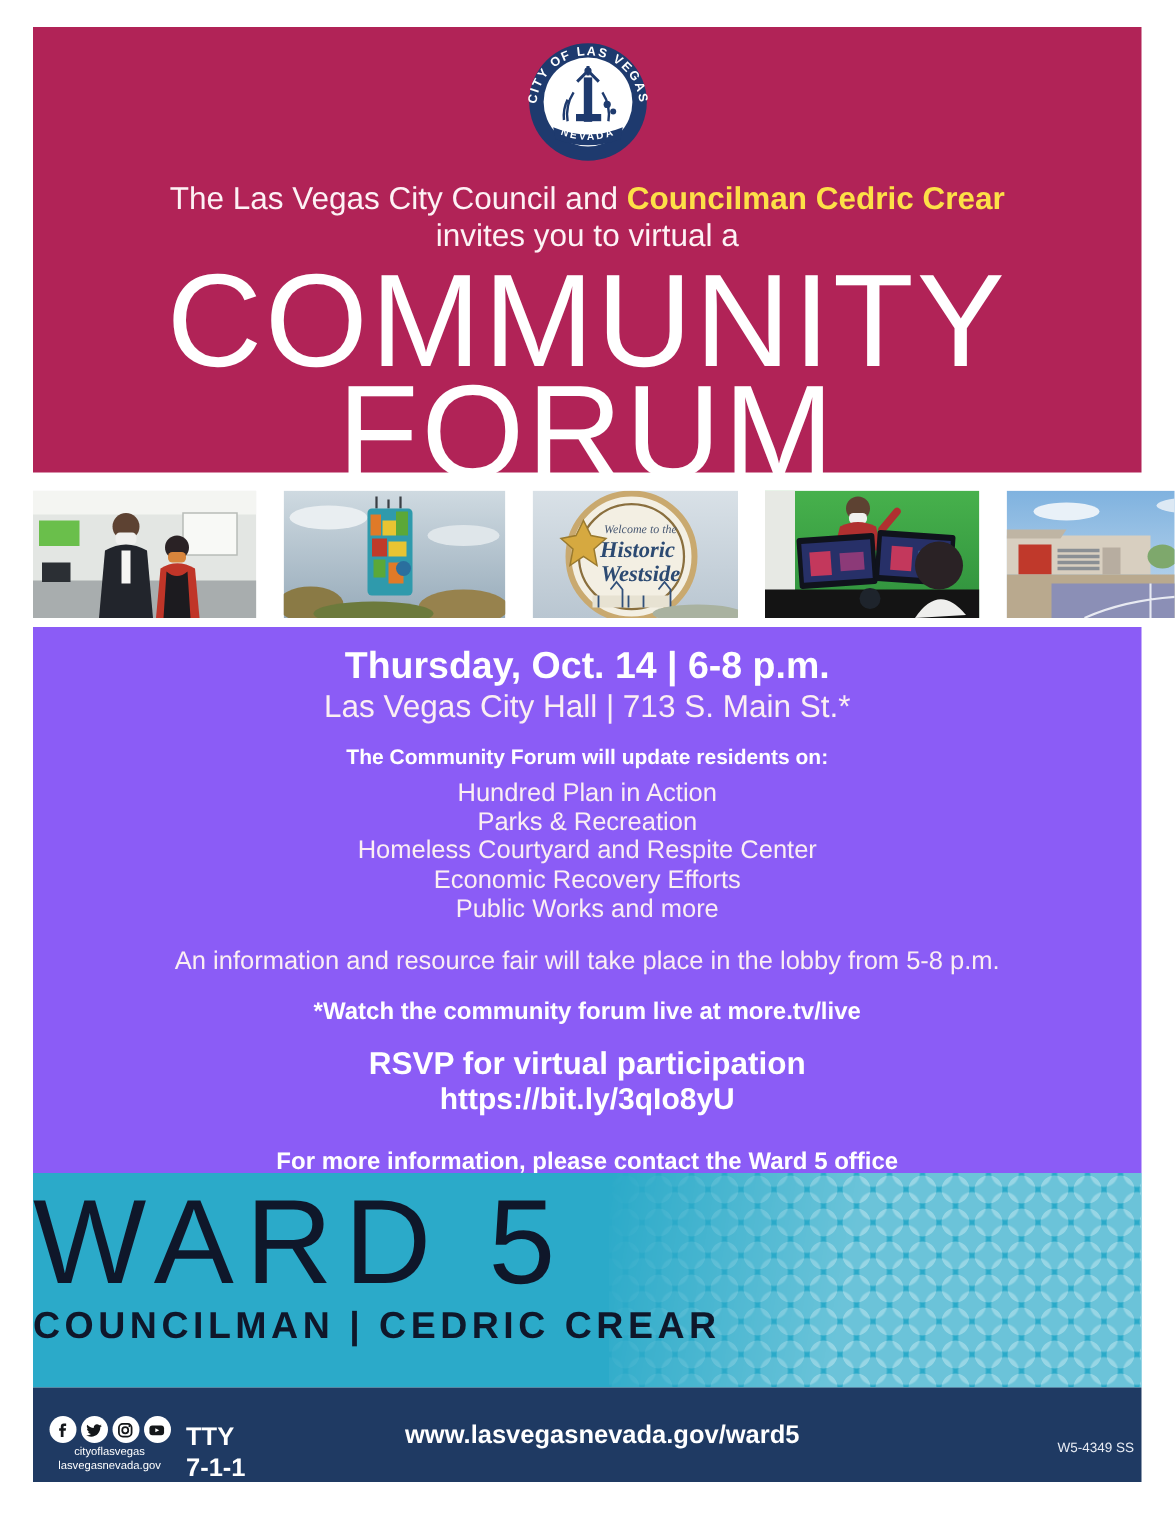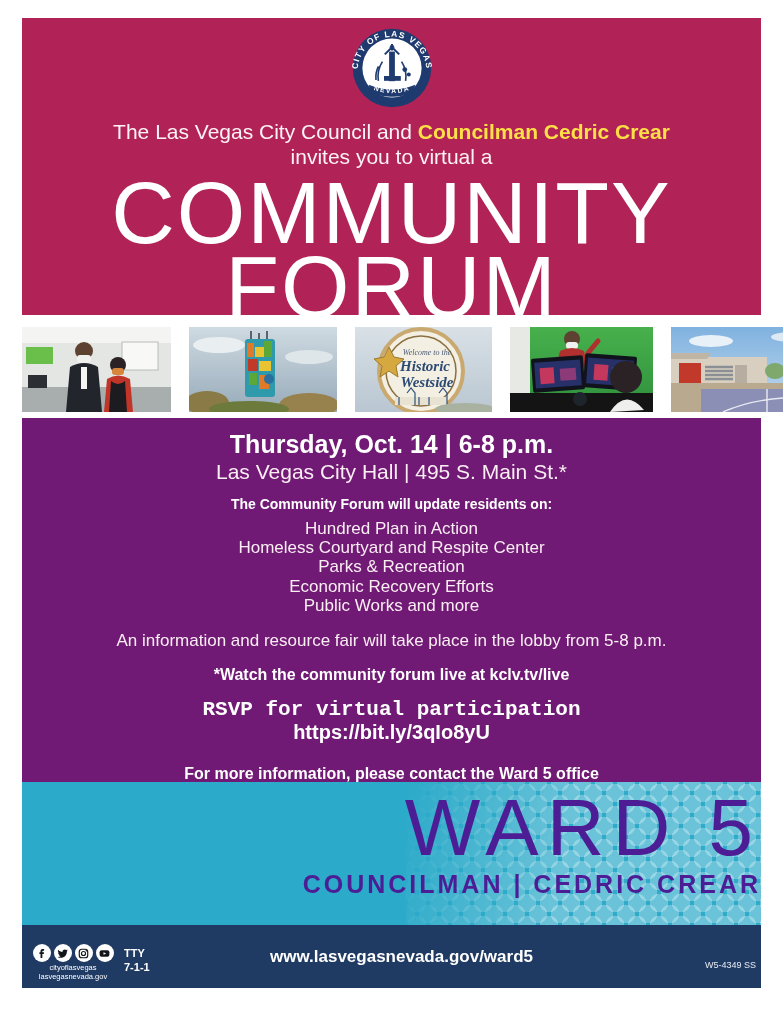--- a/index.html
+++ b/index.html
@@ -23,38 +23,38 @@
     letter-spacing:2px;color:#ffffff;
   }
 
   
   .photo-strip{margin-top:12px;height:85px;display:flex;gap:18px;}
   .photo{height:85px;overflow:hidden;flex:none;}
   .photo svg{display:block;}
 
   
   .details{
-    margin-top:6px;height:364px;background:#701a75;color:#fff;
+    margin-top:6px;height:364px;background:#8b5cf6;color:#fff;
     text-align:center;box-sizing:border-box;padding-top:12px;
   }
   .dt-line{font-size:25px;font-weight:bold;line-height:1.15;}
   .loc-line{font-size:21px;line-height:1.2;color:#fbeef3;}
   .topics-head{margin-top:12px;font-size:14px;font-weight:bold;}
   .topics{margin-top:7px;font-size:17px;line-height:1.13;color:#fbeef3;}
   .fair-note{margin-top:16px;font-size:17px;color:#fbeef3;}
   .watch-note{margin-top:15px;font-size:16px;font-weight:bold;}
-  .rsvp-head{margin-top:14px;font-size:21px;font-weight:bold;font-family:Liberation Mono, monospace;}
+  .rsvp-head{margin-top:14px;font-size:21px;font-weight:bold;}
   .rsvp-link{font-size:20px;font-weight:bold;}
   .contact1{margin-top:21px;font-size:16px;font-weight:bold;}
   .contact2{font-size:16px;color:#fbeef3;}
 
   
   .teal{
     height:143px;background:#2baac9;position:relative;overflow:hidden;
-    color:#4c1d95;text-align:right;box-sizing:border-box;padding-top:6px;
+    color:#0f172a;text-align:left;box-sizing:border-box;padding-top:6px;
   }
   .teal .dots{
     position:absolute;top:0;right:0;bottom:0;width:48%;
     background-image:
       radial-gradient(circle, rgba(255,255,255,.30) 9px, rgba(0,0,0,0) 9.6px),
       radial-gradient(circle, rgba(255,255,255,.30) 9px, rgba(0,0,0,0) 9.6px);
     background-size:22px 22px;background-position:0 0,11px 11px;
     -webkit-mask-image:linear-gradient(100deg, rgba(0,0,0,0) 0%, #000 45%);
     mask-image:linear-gradient(100deg, rgba(0,0,0,0) 0%, #000 45%);
   }
@@ -67,21 +67,21 @@
   
   .navy{height:63px;background:#1f3a63;position:relative;color:#fff;}
   .social-group{position:absolute;left:8px;top:19px;width:86px;text-align:center;}
   .social-icons{display:flex;gap:3px;justify-content:center;}
   .sicon{
     width:18px;height:18px;border-radius:50%;background:#fff;flex:none;
     display:flex;align-items:center;justify-content:center;
   }
   .sicon svg{display:block;}
   .handle{font-size:7.5px;line-height:1.15;margin-top:2px;color:#fff;}
-  .tty{position:absolute;left:102px;top:22px;font-size:11px;font-weight:bold;line-height:1.25;text-align:left;}
+  .tty{position:absolute;left:102px;top:22px;font-size:17px;font-weight:bold;line-height:1.25;text-align:left;}
   .site{
     position:absolute;left:0;right:0;top:22px;text-align:center;
     font-size:17px;font-weight:bold;padding-left:20px;
   }
   .doc-code{position:absolute;right:5px;bottom:18px;font-size:9px;color:#e8ecf4;}
 </style>
 </head>
 <body>
 
 <div class="col header">
@@ -250,33 +250,33 @@
       <rect x="116" y="22" width="24" height="16" rx="1" fill="#f5f7f8" stroke="#9aa2a8"></rect>
       <rect x="124" y="28" width="8" height="7" fill="none" stroke="#c0392b" stroke-width="1.4"></rect>
       <rect x="126" y="38" width="4" height="32" fill="#2c3338"></rect>
       <circle cx="118" cy="74" r="4" fill="#c8742c"></circle>
     </svg>
   </div>
 </div>
 
 <div class="col details">
   <div class="dt-line">Thursday, Oct. 14 | 6-8 p.m.</div>
-  <div class="loc-line">Las Vegas City Hall | 495 S. Main St.*</div>
+  <div class="loc-line">Las Vegas City Hall | 713 S. Main St.*</div>
 
   <div class="topics-head">The Community Forum will update residents on:</div>
   <div class="topics">
     <div>Hundred Plan in Action</div>
+    <div>Parks &amp; Recreation</div>
     <div>Homeless Courtyard and Respite Center</div>
-    <div>Parks &amp; Recreation</div>
     <div>Economic Recovery Efforts</div>
     <div>Public Works and more</div>
   </div>
 
   <div class="fair-note">An information and resource fair will take place in the lobby from 5-8 p.m.</div>
-  <div class="watch-note">*Watch the community forum live at kclv.tv/live</div>
+  <div class="watch-note">*Watch the community forum live at more.tv/live</div>
 
   <div class="rsvp-head">RSVP for virtual participation</div>
   <div class="rsvp-link">https://bit.ly/3qIo8yU</div>
 
   <div class="contact1">For more information, please contact the Ward 5 office</div>
   <div class="contact2">702.229.5443 or www.lasvegasnevada.gov/ward5</div>
 </div>
 
 <div class="col teal">
   <div class="dots"></div>

